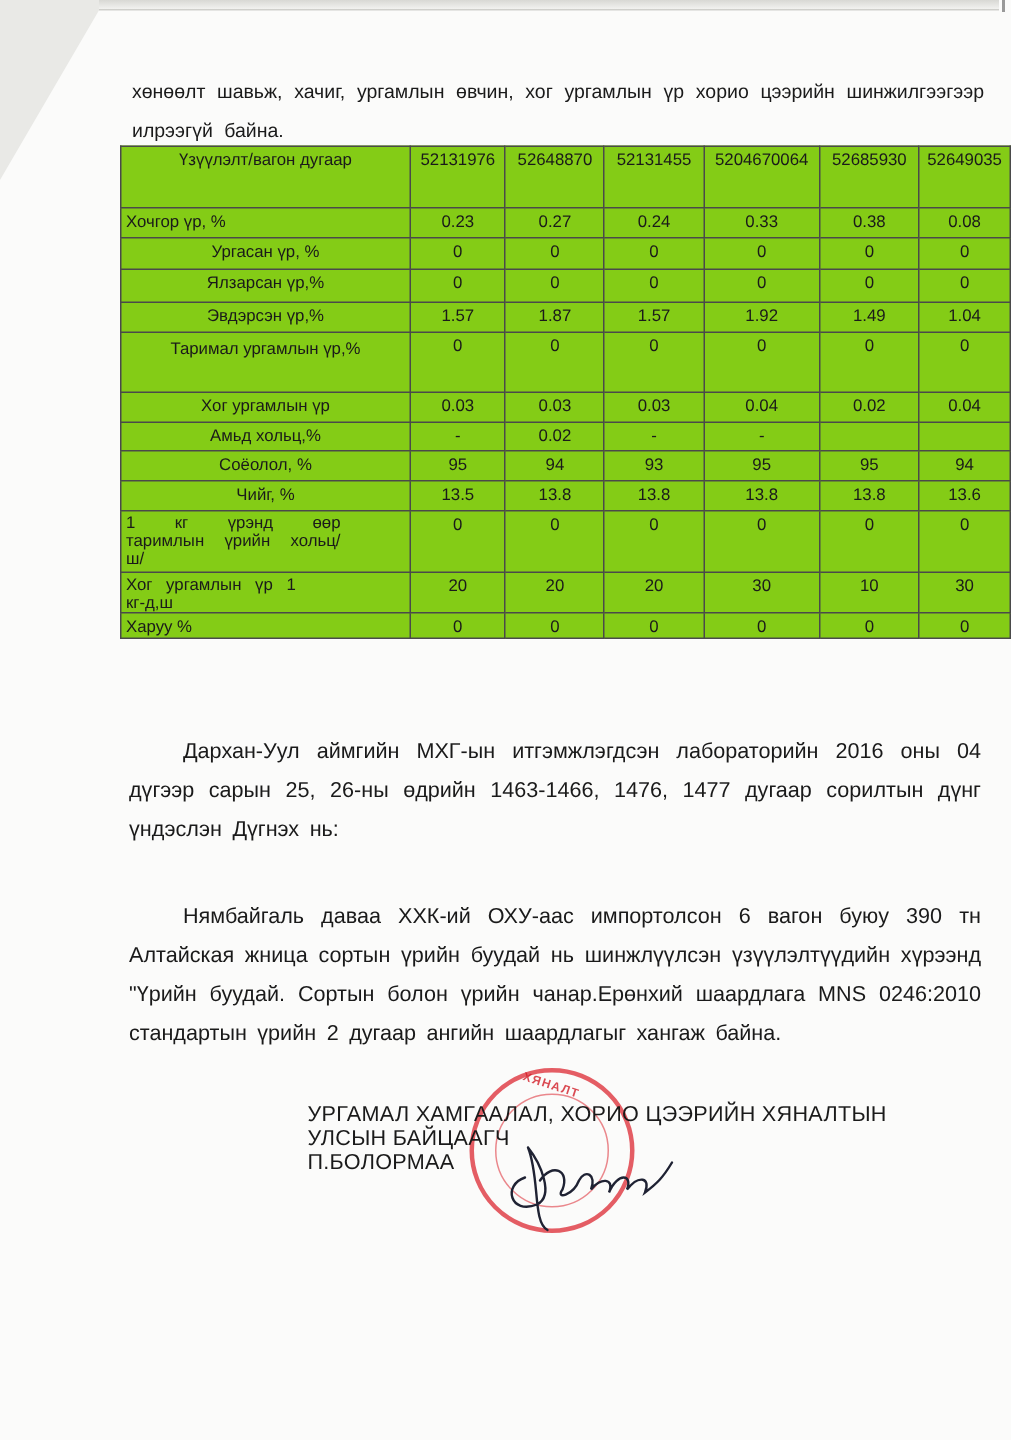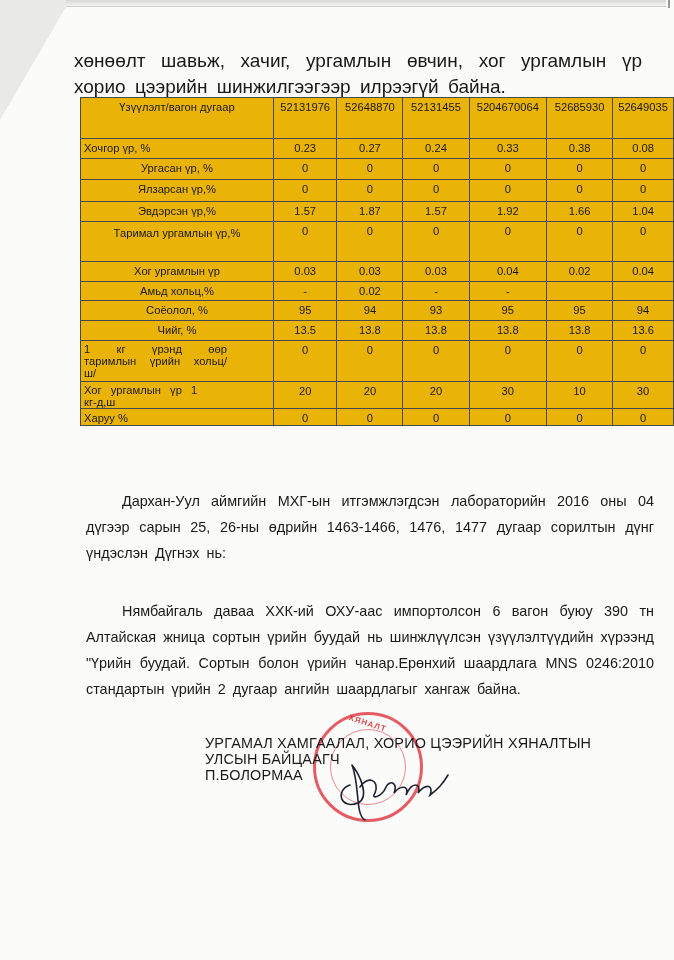--- a/index.html
+++ b/index.html
@@ -10,27 +10,27 @@
   .fold {
     position: absolute; left: 0; top: 0; width: 0; height: 0;
     border-top: 120px solid #e9e9e6; border-right: 70px solid transparent;
   }
   .topstrip {
     position: absolute; left: 66px; top: 0; right: 8px; height: 6px;
     background: linear-gradient(#d8d8d4, #f2f2f0); border-bottom: 1px solid #cfcfcb;
   }
   .rightedge { position: absolute; right: 4px; top: 0; width: 2px; height: 8px; background: #999; }
   .intro {
-    position: absolute; left: 74px; top: 48px; width: 568px;
-    font-size: 19px; line-height: 26px; text-align: justify; text-align-last: left;
+    position: absolute; left: 88px; top: 48px; width: 568px;
+    font-size: 13px; line-height: 26px; text-align: justify; text-align-last: left;
     word-spacing: 4px;
   }
   table.results {
     position: absolute; left: 80px; top: 97px; border-collapse: collapse;
-    font-size: 11.2px; background: #eab308;
+    font-size: 11.2px; background: #84cc16;
   }
   table.results td {
     border: 1px solid #4a4a4a; text-align: center; vertical-align: top; padding: 2px 3px 0 3px;
     line-height: 14px;
   }
   table.results td.lbl { width: 171px; }
   table.results td.lbl.left { text-align: left; }
   table.results td.c1 { width: 60px; }
   table.results td.c2 { width: 64px; }
   table.results td.c3 { width: 64px; }
@@ -106,21 +106,21 @@
     <td>0</td>
     <td>0</td>
     <td>0</td>
   </tr>
   <tr style="height:20px">
     <td class="lbl">Эвдэрсэн үр,%</td>
     <td>1.57</td>
     <td>1.87</td>
     <td>1.57</td>
     <td>1.92</td>
-    <td>1.66</td>
+    <td>1.49</td>
     <td>1.04</td>
   </tr>
   <tr style="height:40px">
     <td class="lbl" style="padding-left:22px;padding-right:22px;line-height:18px">Таримал ургамлын үр,%</td>
     <td>0</td>
     <td>0</td>
     <td>0</td>
     <td>0</td>
     <td>0</td>
     <td>0</td>

